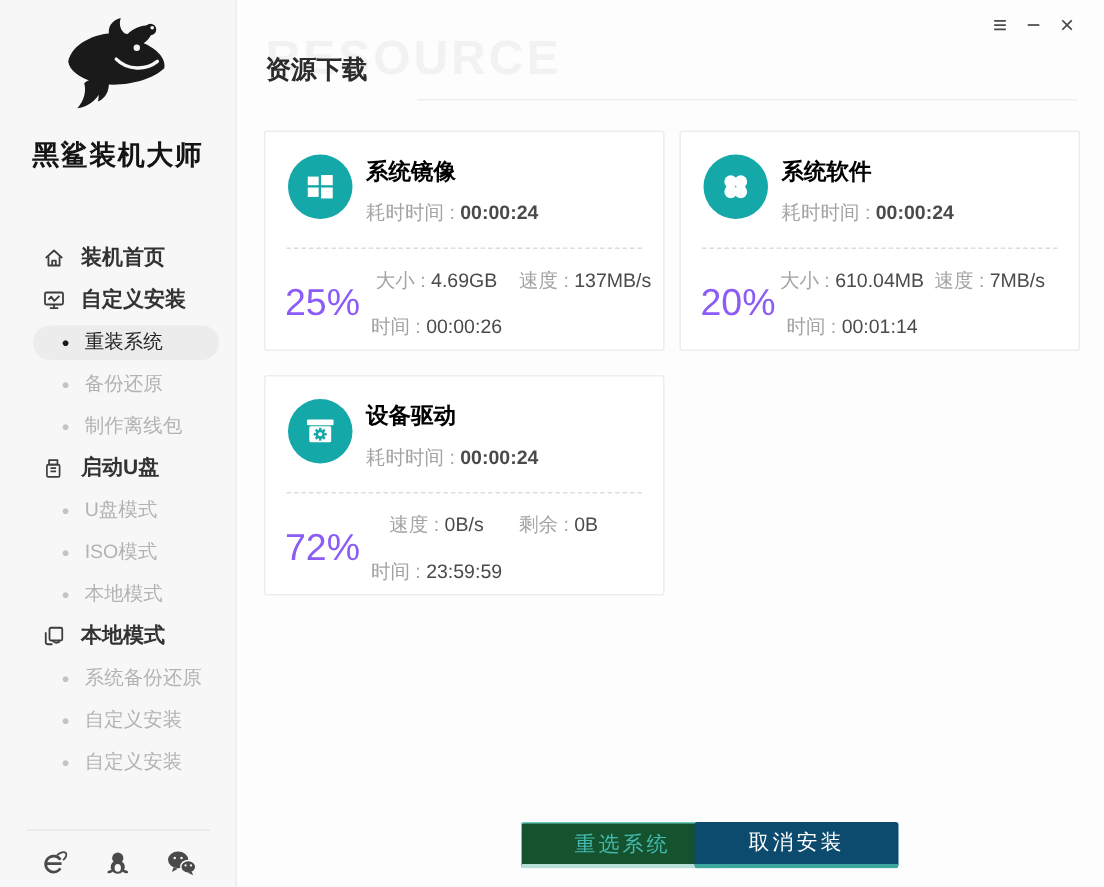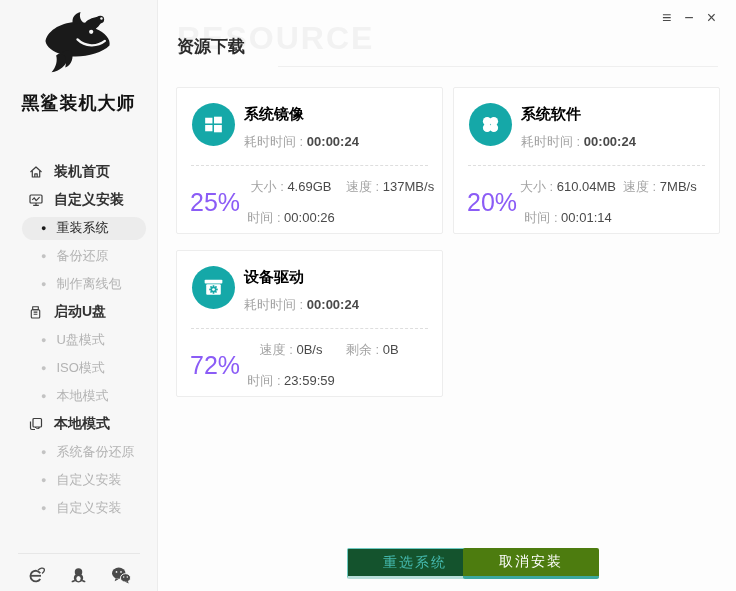--- a/index.html
+++ b/index.html
@@ -65,21 +65,21 @@
   .stat-label { color:#a3a3a3; } .stat-value { color:#4a4a4a; }
   
   .btn {
     position:absolute; top:548px; width:136px; height:31px; border-radius:2px;
     font-size:14px; letter-spacing:2px; display:flex; align-items:center; justify-content:center; cursor:pointer;
   }
   .btn-reselect {
     left:145px; background:#14532d; border:1px solid #6fcbc2; border-bottom:3px solid #b7ded9; color:#45b9ae;margin-left:44px;
   }
   .btn-cancel {
-    left:305px; background:#4d7c0f; border:none; border-bottom:3px solid #3ba89e; color:#fff;
+    left:305px; background:#0c4a6e; border:none; border-bottom:3px solid #3ba89e; color:#fff;
   }
 </style>
 </head>
 <body>
 
 <div class="sidebar">
   <div class="logo">
     <span>
       <svg width="92" height="64" viewBox="0 0 120 84">
         <g fill="#1a1a1a">

